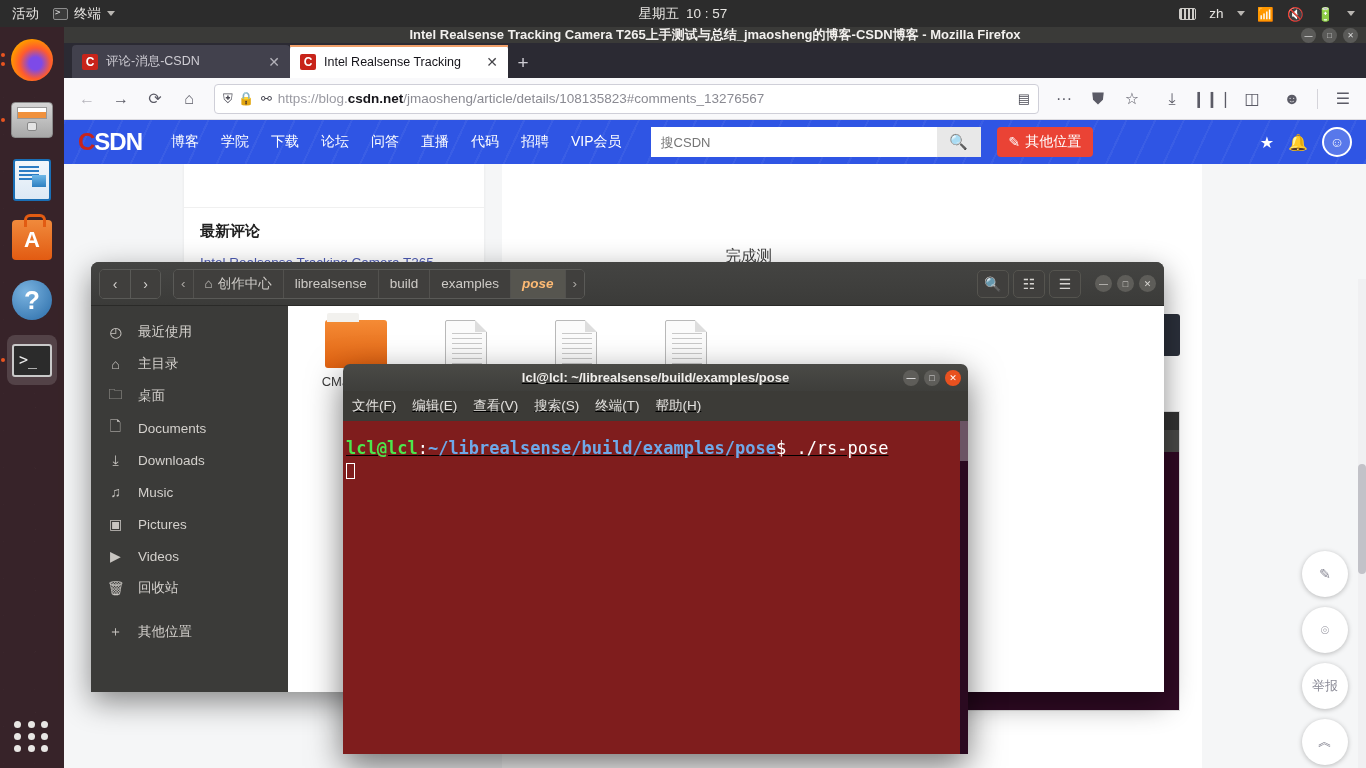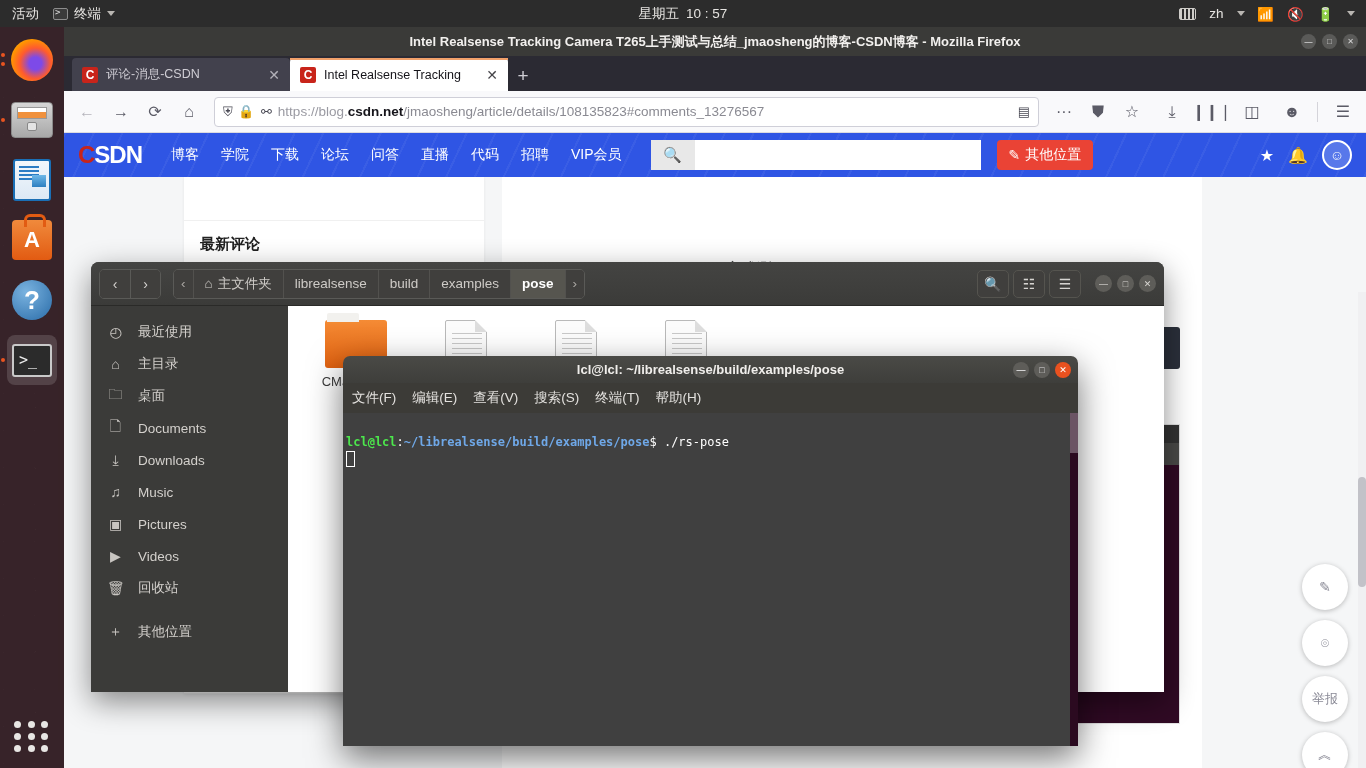--- a/index.html
+++ b/index.html
@@ -103,21 +103,21 @@
     font-size: 15px; display: flex; align-items: center; padding-left: 5px; }
   .icon-apps { margin-top: auto; margin-bottom: 14px; width: 36px; height: 36px;
     display: grid; grid-template-columns: repeat(3, 1fr); gap: 5px; align-content: center; }
   .icon-apps i { width: 7px; height: 7px; background: #e8e6e4; border-radius: 50%; display:block; }
 
   
   #firefox {
     position: absolute; left: 64px; top: 27px; width: 1302px; height: 741px;
     background: #fff; z-index: 10; overflow: hidden;
   }
-  .ff-titlebar { height: 29px; background: #3a3a38; color: #f2f0ee;
+  .ff-titlebar { height: 16px; background: #3a3a38; color: #f2f0ee;
     display: flex; align-items: center; justify-content: center;
     font-size: 13px; font-weight: bold; position: relative; }
   .ff-winbtns { position: absolute; right: 8px; display: flex; gap: 6px; }
   .ff-winbtn { width: 15px; height: 15px; border-radius: 50%; background: #5a5a58;
     display: flex; align-items: center; justify-content: center; font-size: 8px; color: #d8d8d8; }
   .ff-tabsbar { height: 35px; background: #2b2a33; display: flex; align-items: flex-end;
     padding-left: 8px; }
   .ff-tab { height: 33px; display: flex; align-items: center; gap: 8px;
     padding: 0 10px; min-width: 218px; color: #cfcdd4; font-size: 12.5px; position: relative; }
   .ff-tab.inactive { background: #42414d; border-radius: 4px 4px 0 0; }
@@ -208,21 +208,21 @@
     border-bottom: 1px solid #2a2a28; }
   .nt-navbtns { display: flex; border: 1px solid #5a5a57; border-radius: 5px; overflow: hidden; }
   .nt-navbtn { width: 30px; height: 28px; display: flex; align-items: center;
     justify-content: center; color: #d6d4d1; font-size: 14px; background: #403f3d; }
   .nt-navbtn + .nt-navbtn { border-left: 1px solid #5a5a57; }
   .nt-crumbs { display: flex; border: 1px solid #5a5a57; border-radius: 5px;
     overflow: hidden; margin-left: 6px; }
   .nt-crumb { height: 28px; padding: 0 11px; display: flex; align-items: center; gap: 5px;
     color: #cecbc7; font-size: 13.5px; background: #403f3d; }
   .nt-crumb + .nt-crumb { border-left: 1px solid #52514e; }
-  .nt-crumb.active { background: #56554f; color: #ffffff; font-weight: bold; }
+  .nt-crumb.active { background: #56554f; color: #fdba74; font-weight: bold; font-style: italic; }
   .nt-crumb.arrow { padding: 0 7px; color: #a9a6a2; }
   .nt-tools { margin-left: auto; display: flex; align-items: center; gap: 4px; }
   .nt-tool { width: 32px; height: 28px; display: flex; align-items: center;
     justify-content: center; color: #d6d4d1; font-size: 14px;
     border: 1px solid #55544f; border-radius: 5px; background: #403f3d; }
   .nt-winbtns { display: flex; gap: 5px; margin-left: 10px; }
   .nt-winbtn { width: 17px; height: 17px; border-radius: 50%; background: #5e5d59;
     color: #d8d6d2; font-size: 9px; display: flex; align-items: center; justify-content: center; }
   .nt-winbtn.close { background: #5e5d59; }
   .nt-main { display: flex; height: 386px; }
@@ -240,33 +240,33 @@
     height: 9px; background: #f2f1ee; border-radius: 2px 2px 0 0; border-bottom: 2px solid #f28a33; }
   .nt-doc-ico { width: 42px; height: 54px; background: #fbfbfb; border: 1px solid #b9b9b9;
     border-radius: 2px; position: relative;
     background-image: repeating-linear-gradient(#c8c8c8 0 1px, transparent 1px 5px);
     background-position: 6px 12px; background-size: 30px 44px; background-repeat: no-repeat; }
   .nt-doc-ico::after { content: ""; position: absolute; top: -1px; right: -1px;
     border-width: 0 12px 12px 0; border-style: solid; border-color: #ddd #fff; }
   .nt-file-name { font-size: 13px; color: #3b3b3b; text-align: center; }
 
   
-  #terminal { position: absolute; left: 343px; top: 356px; width: 735px; height: 390px;
-    z-index: 40; box-shadow: 0 12px 34px rgba(0,0,0,.55); border-radius: 7px 7px 0 0; overflow: hidden; }
+  #terminal { position: absolute; left: 343px; top: 364px; width: 625px; height: 390px;
+    z-index: 40; box-shadow: 0 12px 34px rgba(0,0,0,.55); border-radius: 7px 7px 0 0; overflow: hidden; text-decoration: underline; }
   .tm-title { height: 27px; background: linear-gradient(#4a4a46, #3e3e3b); color: #f0eeeb;
     display: flex; align-items: center; justify-content: center; font-size: 13px;
     font-weight: bold; position: relative; }
   .tm-winbtns { position: absolute; right: 7px; display: flex; gap: 5px; }
   .tm-winbtn { width: 16px; height: 16px; border-radius: 50%; background: #5e5d59;
     color: #ddd; font-size: 9px; display: flex; align-items: center; justify-content: center; }
   .tm-winbtn.close { background: #e9511f; color: #fff; }
   .tm-menubar { height: 30px; background: #3c3b37; display: flex; align-items: center;
     gap: 16px; padding-left: 9px; color: #e3e1de; font-size: 13.5px; }
-  .tm-body { height: 333px; background: #404040; padding: 22px 2px 0 3px;
-    font-family: "DejaVu Sans Mono", "Liberation Mono", monospace; font-size: 12px;
+  .tm-body { height: 333px; background: #7f1d1d; padding: 16px 2px 0 3px;
+    font-family: "DejaVu Sans Mono", "Liberation Mono", monospace; font-size: 17px;
     line-height: 1.3; color: #ffffff; position: relative; }
   .tm-line { white-space: pre; }
   .tm-prompt-user { color: #4ce64c; font-weight: bold; }
   .tm-prompt-path { color: #6fa8e8; font-weight: bold; }
   .tm-prompt-sym { color: #ffffff; }
   .tm-cursor { display: inline-block; width: 9px; height: 16px; border: 1px solid #fff;
     vertical-align: -3px; }
   .tm-scroll { position: absolute; right: 0; top: 0; bottom: 0; width: 8px; background: #2b0a20; }
   .tm-scroll i { position: absolute; top: 0; left: 0; width: 8px; height: 40px;
     background: #6b5464; display: block; }
@@ -331,20 +331,21 @@
     <a class="csdn-nav-item">博客</a>
     <a class="csdn-nav-item">学院</a>
     <a class="csdn-nav-item">下载</a>
     <a class="csdn-nav-item">论坛</a>
     <a class="csdn-nav-item">问答</a>
     <a class="csdn-nav-item">直播</a>
     <a class="csdn-nav-item">代码</a>
     <a class="csdn-nav-item">招聘</a>
     <a class="csdn-nav-item">VIP会员</a>
     <div class="csdn-search">
+      <input placeholder="搜CSDN" style="">
       <span class="csdn-search-btn">🔍</span>
     </div>
     <div class="csdn-create">
       <span>✎</span>
       <span>其他位置</span>
     </div>
     <div class="csdn-icons">
       <span>★</span>
       <span>🔔</span>
       <span class="csdn-avatar">☺</span>
@@ -401,21 +402,21 @@
 <div id="nautilus">
   <div class="nt-header">
     <div class="nt-navbtns">
       <span class="nt-navbtn">‹</span>
       <span class="nt-navbtn">›</span>
     </div>
     <div class="nt-crumbs">
       <span class="nt-crumb arrow">‹</span>
       <span class="nt-crumb">
         <span>⌂</span>
-        <span>主文件夹</span>
+        <span>创作中心</span>
       </span>
       <span class="nt-crumb">librealsense</span>
       <span class="nt-crumb">build</span>
       <span class="nt-crumb">examples</span>
       <span class="nt-crumb active">pose</span>
       <span class="nt-crumb arrow">›</span>
     </div>
     <div class="nt-tools">
       <span class="nt-tool">🔍</span>
       <span class="nt-tool">☷</span>

